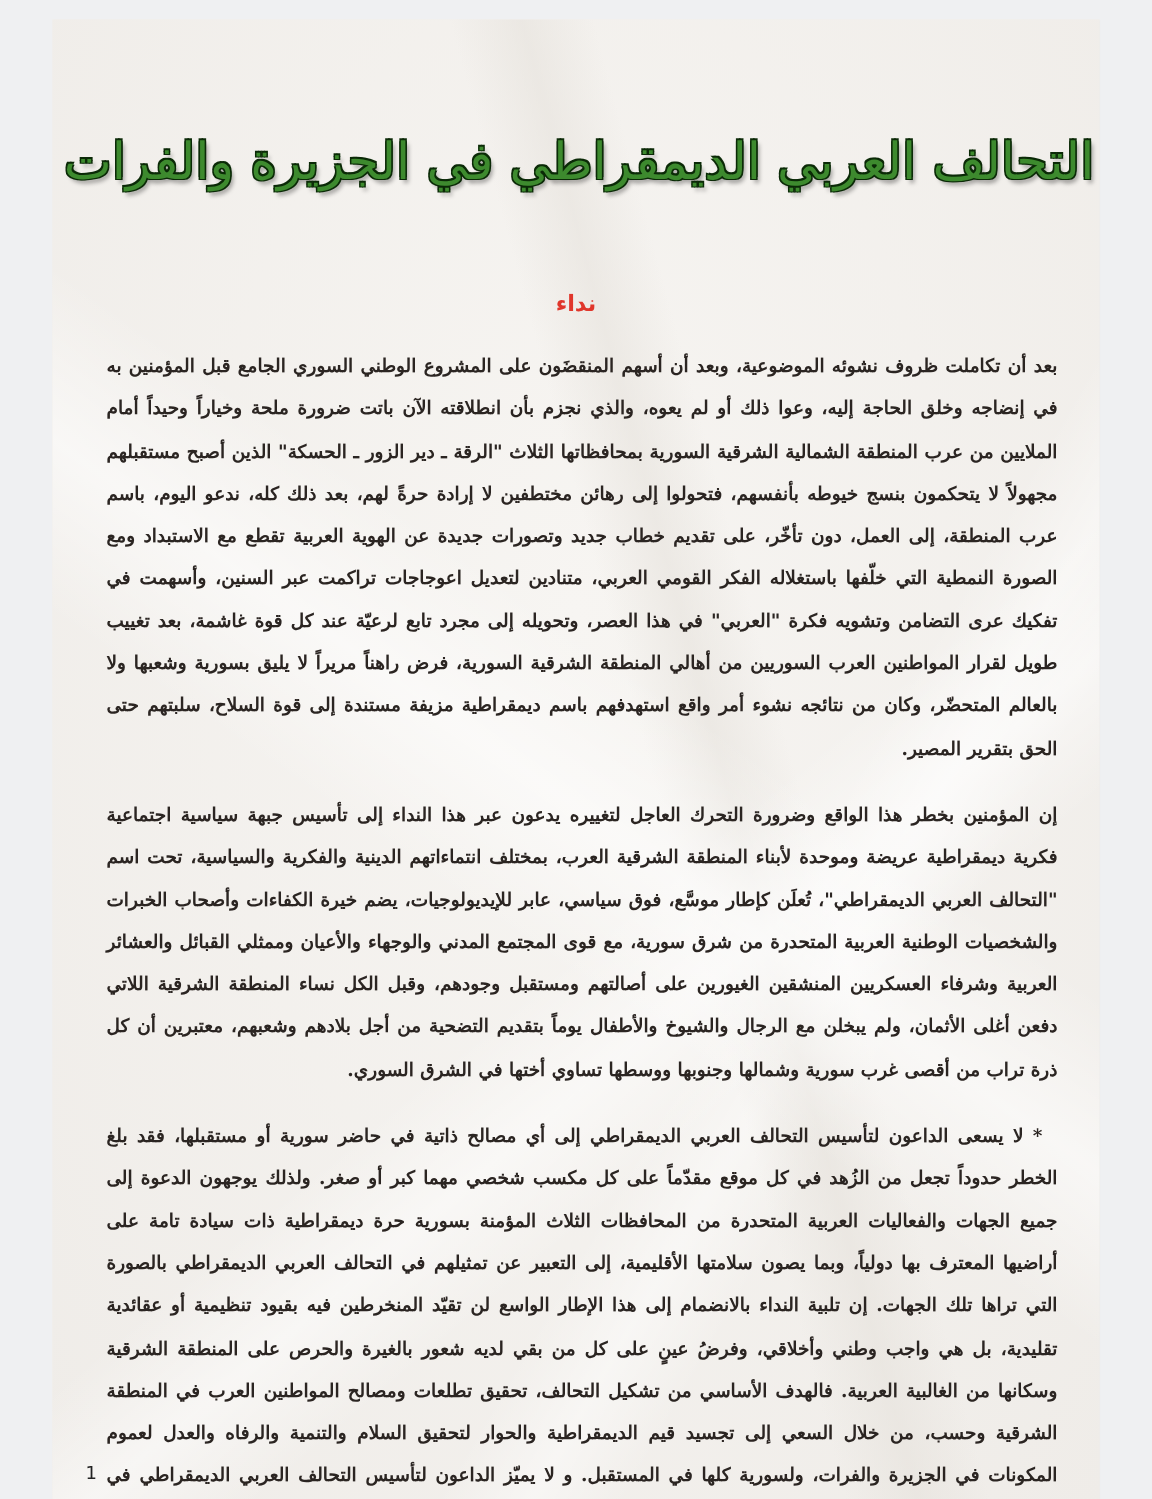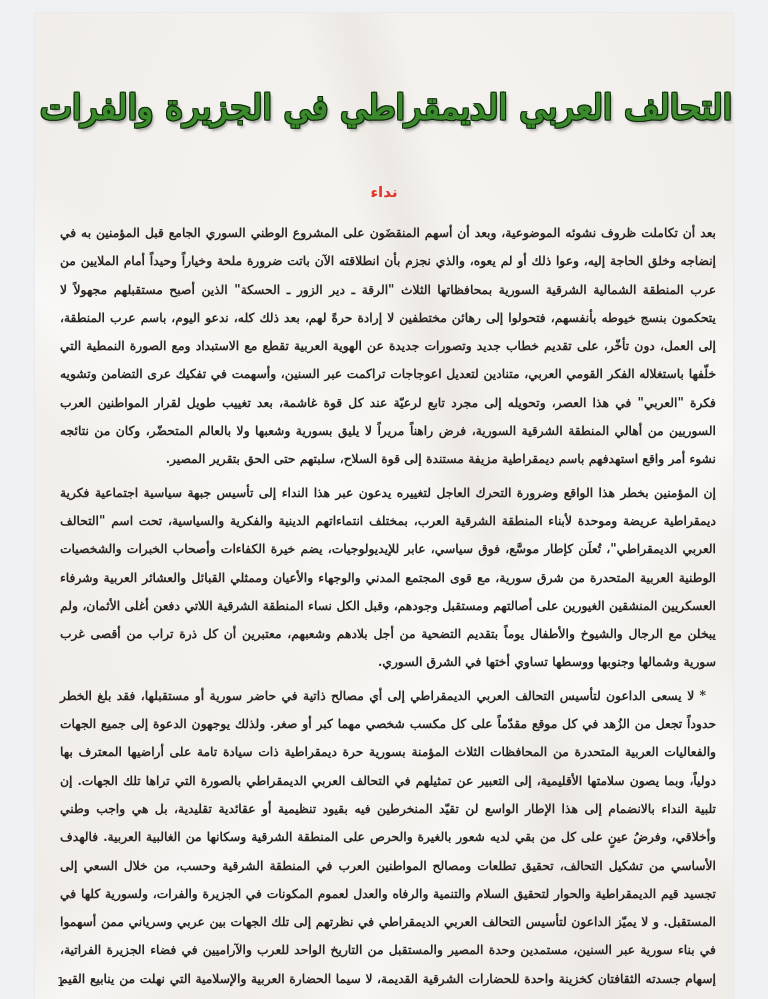--- a/index.html
+++ b/index.html
@@ -16,38 +16,38 @@
       linear-gradient(-40deg, rgba(255,255,255,0) 30%, rgba(255,255,255,0.5) 36%, rgba(255,255,255,0) 42%),
       linear-gradient(75deg, rgba(230,226,220,0) 55%, rgba(230,226,220,0.6) 60%, rgba(230,226,220,0) 65%),
       linear-gradient(120deg, rgba(255,255,255,0) 65%, rgba(255,255,255,0.45) 70%, rgba(255,255,255,0) 75%),
       radial-gradient(ellipse at 50% 40%, #f7f5f2 0%, #efece8 100%);
     box-shadow: 0 0 1px rgba(0,0,0,0.15);
     overflow: hidden;
   }
   .title {
     position: absolute; top: 74px; left: 2px; width: 698px; text-align: center;
     direction: rtl;
-    font-family: "DejaVu Serif", serif; font-weight: bold; font-size: 34px;
+    font-family: "DejaVu Serif", serif; font-weight: normal; font-size: 34px;
     color: #3d8a2e;
     text-shadow: 1px 1px 0 #0b2a07, -1px -1px 0 #0b2a07, 1px -1px 0 #0b2a07, -1px 1px 0 #0b2a07, 2px 3px 3px rgba(0,0,0,0.35);
     letter-spacing: 0;
   }
   .subtitle {
-    position: absolute; top: 170px; left: 0; width: 698px; text-align: center;
+    position: absolute; top: 180px; left: 0; width: 698px; text-align: center;
     direction: rtl;
     font-family: "DejaVu Sans", sans-serif; font-weight: bold; font-size: 15px;
     color: #e0362b;
   }
   .body-text {
     position: absolute; top: 201px; left: 20px; width: 666px;
     direction: rtl; text-align: justify;
     font-family: "DejaVu Serif", serif; font-weight: bold; font-size: 12.3px;
     line-height: 28.3px; color: #2b2522;
   }
-  .body-text p { margin: 5px; text-align-last: right; }
+  .body-text p { margin: 16px; text-align-last: right; }
   .body-text p.highlight { color: #d9655a; font-size: 13px; }
   .body-text p.bullet { text-indent: 10px; }
   .page-number {
     position: absolute; left: 22px; top: 962px;
     font-family: "DejaVu Sans", sans-serif; font-size: 12px; color: #222;
   }
 </style>
 </head>
 <body>
 

